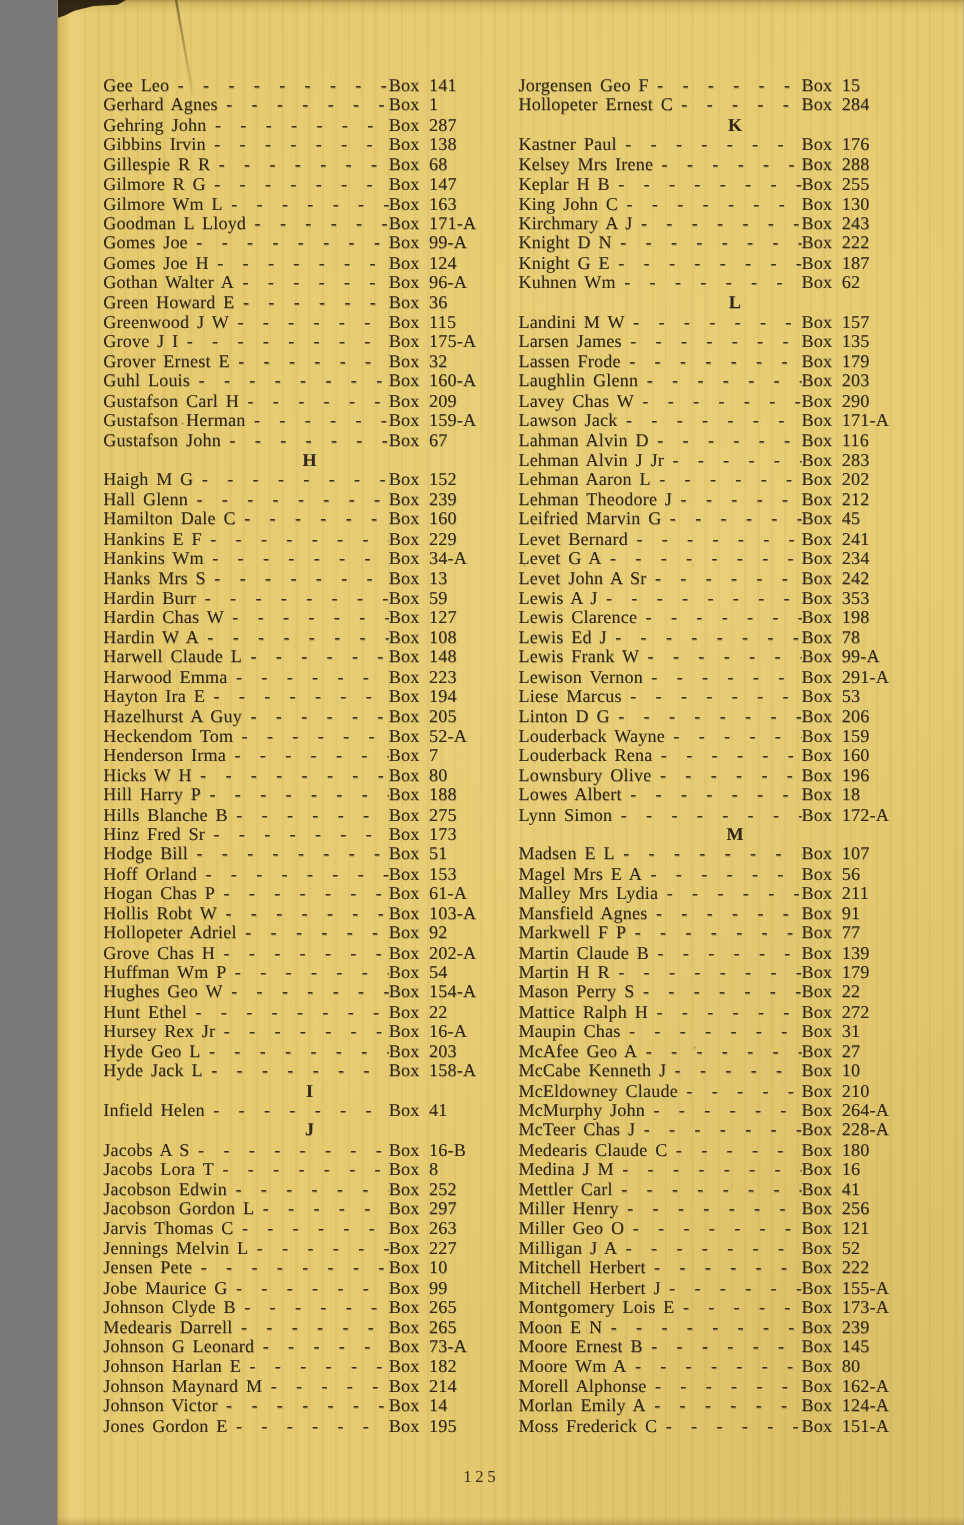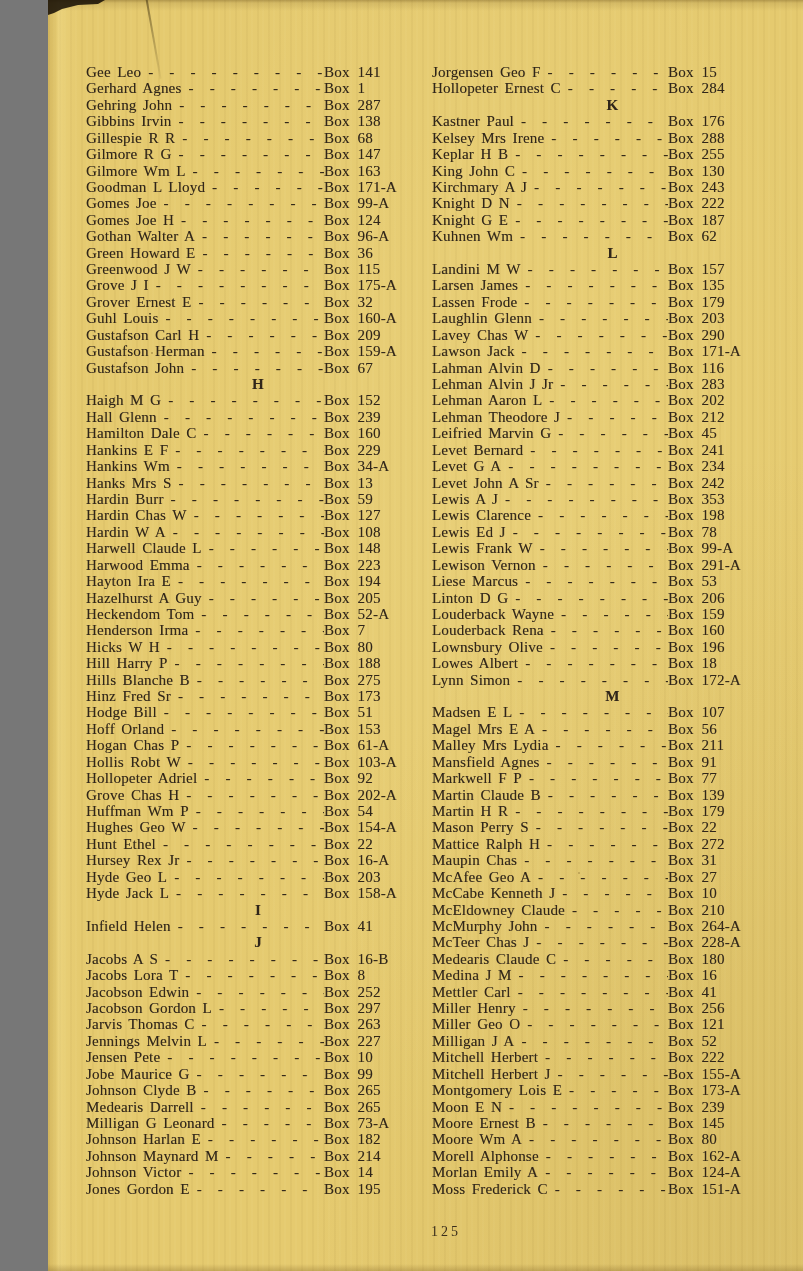--- a/index.html
+++ b/index.html
@@ -51,21 +51,21 @@
   .row .name{flex:0 0 auto;word-spacing:2.5px;}
   .row .leader{
     flex:1 1 0;overflow:hidden;white-space:nowrap;
     padding-left:7px;word-spacing:12px;
   }
   .row .box{flex:0 0 116px;word-spacing:4px;}
   .col-right .row .box{flex-basis:135px;}
   .row.header{display:block;text-align:center;font-weight:700;padding-right:10px;height:16.43px;line-height:16.43px;}
   .page-number{
     position:absolute;left:338px;top:1224px;width:120px;
-    text-align:center;font-size:14px;letter-spacing:3px;
+    text-align:left;font-size:14px;letter-spacing:3px;
     color:#3a2e1c;
   }
 </style>
 </head>
 <body>
 
 <div class="page">
   <div class="corner-mark"></div>
   <div class="crease"></div>
   <div class="speck s1"></div>
@@ -382,21 +382,21 @@
     <span class="name">Johnson Clyde B</span>
     <span class="leader">- - - - - - - - - - - - - - - - - - - - - - - -</span>
     <span class="box">Box 265</span>
   </div>
       <div class="row entry">
     <span class="name">Medearis Darrell</span>
     <span class="leader">- - - - - - - - - - - - - - - - - - - - - - - -</span>
     <span class="box">Box 265</span>
   </div>
       <div class="row entry">
-    <span class="name">Milligan G Leonard</span>
+    <span class="name">Johnson G Leonard</span>
     <span class="leader">- - - - - - - - - - - - - - - - - - - - - - - -</span>
     <span class="box">Box 73-A</span>
   </div>
       <div class="row entry">
     <span class="name">Johnson Harlan E</span>
     <span class="leader">- - - - - - - - - - - - - - - - - - - - - - - -</span>
     <span class="box">Box 182</span>
   </div>
       <div class="row entry">
     <span class="name">Johnson Maynard M</span>

